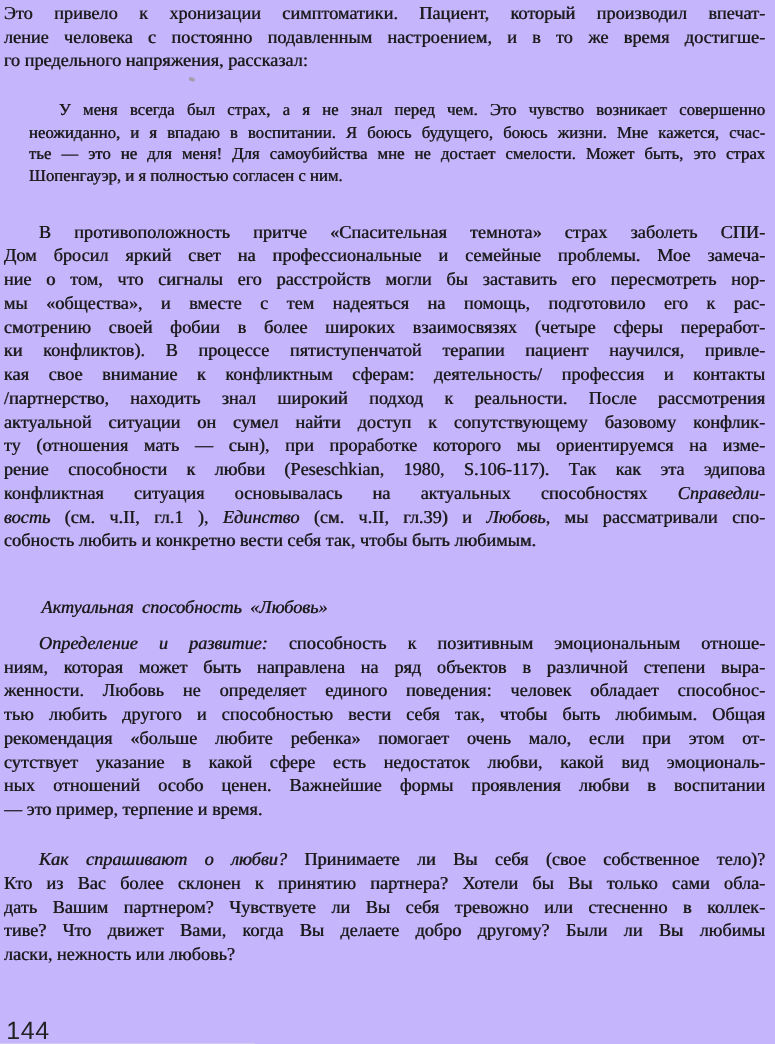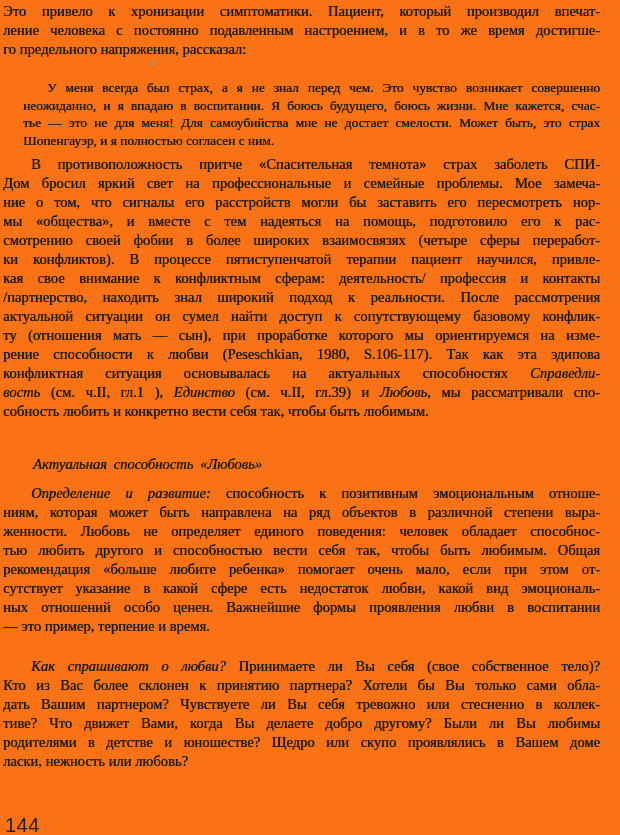--- a/index.html
+++ b/index.html
@@ -1,22 +1,22 @@
 <!DOCTYPE html>
 <html lang="ru"><head>
 <meta charset="utf-8">
 <style>
   html,body{margin:0;padding:0;background:#e9e9e6;}
   #page{
     position:relative;
     width:620px;height:835px;
     margin:0;
-    background:#f97316;
+    background:#c4b5fd;
     box-sizing:border-box;
-    padding:2px 20px 0 3px;
+    padding:2px 8px 0 3px;
     overflow:hidden;
     font-family:"Liberation Serif","DejaVu Serif",serif;
     color:#1b1b1b;
   }
   .block{margin:0;}
   .ln{
     font-size:14.6px;
     line-height:19px;
     height:19px;
     overflow:hidden;
@@ -26,21 +26,21 @@
   }
   .ln.j{text-align-last:justify;}
   .ln.ind{text-indent:28px;}
   .quote .ln{font-size:13.4px;line-height:17.5px;height:17.5px;}
   .quote .ln.ind{text-indent:24px;}
   .heading .ln{font-style:italic;text-indent:30px;word-spacing:3px;}
   .it{font-style:italic;}
   
   .b-0{margin-top:0;}
   .b-1{margin-top:20px;margin-left:20px;}
-  .b-2{margin-top:6px;}
+  .b-2{margin-top:28px;}
   .b-3{margin-top:34px;}
   .b-4{margin-top:10px;}
   .b-5{margin-top:21px;}
   #page-number{
     position:absolute;left:5px;top:814px;
     font-family:"Liberation Sans","DejaVu Sans",sans-serif;
     font-size:20px;font-weight:400;color:#222;
     letter-spacing:0.5px;
   }
   #speck{
@@ -92,18 +92,17 @@
         <div class="ln j"><span>рекомендация «больше любите ребенка» помогает очень мало, если при этом от-</span></div>
         <div class="ln j"><span>сутствует указание в какой сфере есть недостаток любви, какой вид эмоциональ-</span></div>
         <div class="ln j"><span>ных отношений особо ценен. Важнейшие формы проявления любви в воспитании</span></div>
         <div class="ln"><span>— это пример, терпение и время.</span></div>
       </div>
       <div class="block body b-5">
         <div class="ln j ind"><span class="it">Как спрашивают о любви?</span><span> Принимаете ли Вы себя (свое собственное тело)?</span></div>
         <div class="ln j"><span>Кто из Вас более склонен к принятию партнера? Хотели бы Вы только сами обла-</span></div>
         <div class="ln j"><span>дать Вашим партнером? Чувствуете ли Вы себя тревожно или стесненно в коллек-</span></div>
         <div class="ln j"><span>тиве? Что движет Вами, когда Вы делаете добро другому? Были ли Вы любимы</span></div>
-        <div class="ln j"><span>родителями в детстве и юношестве? Щедро или скупо проявлялись в Вашем доме</span></div>
         <div class="ln"><span>ласки, нежность или любовь?</span></div>
       </div>
     </div>
   <div id="page-number">144</div>
 </div>
 
 </body></html>

